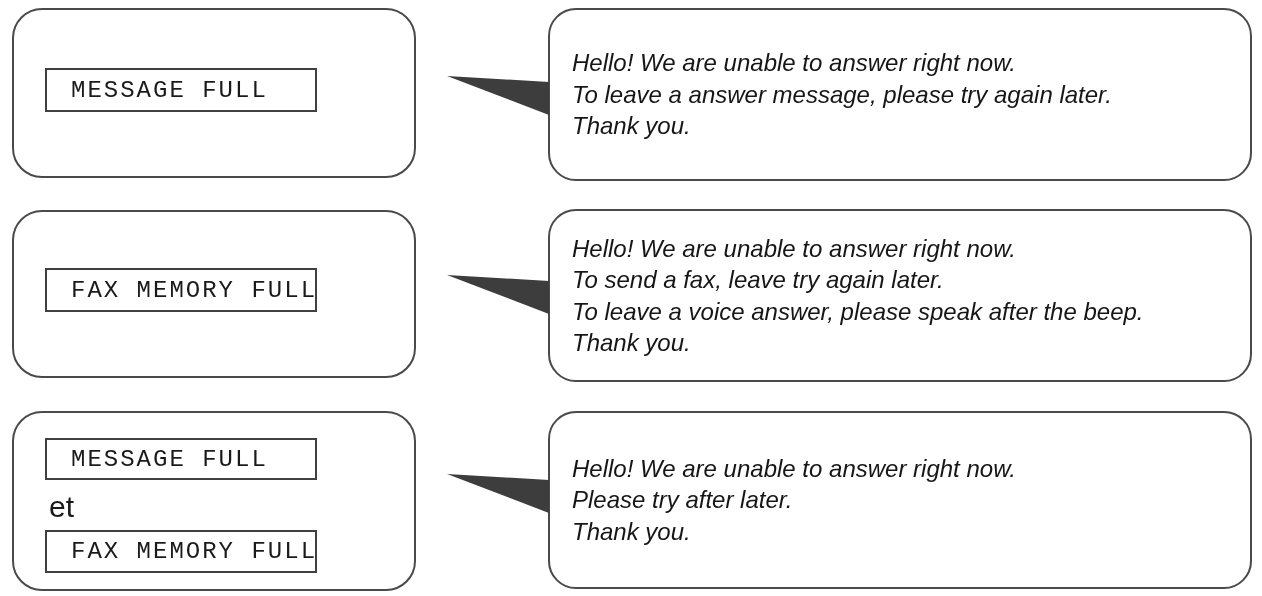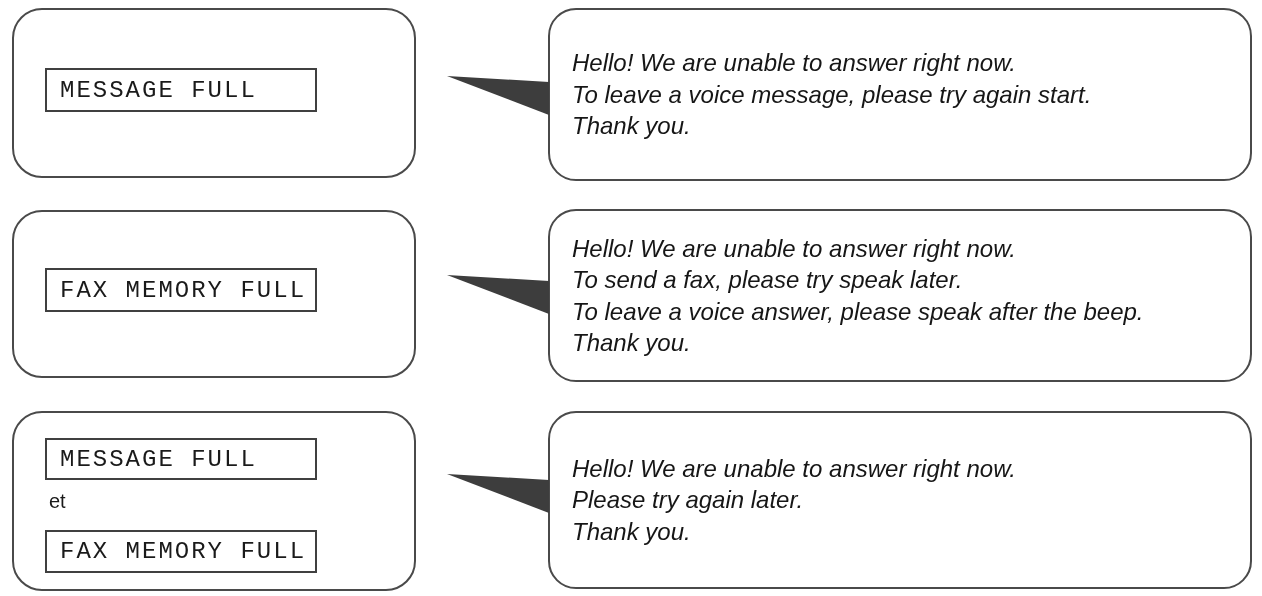--- a/index.html
+++ b/index.html
@@ -17,31 +17,31 @@
     border: 2px solid #4a4a4a;
     border-radius: 30px;
     background: #ffffff;
   }
   .lcd {
     position: absolute;
     border: 2px solid #404040;
     background: #ffffff;
     display: flex;
     align-items: center;
-    padding-left: 13px;
+    padding-left: 24px;
     font-family: "Liberation Mono", "DejaVu Sans Mono", monospace;
     font-size: 24px;
     letter-spacing: 2px;
     color: #1a1a1a;
     white-space: pre;
   }
   .connector {
     position: absolute;
     font-family: "Liberation Sans", sans-serif;
-    font-size: 20px;
+    font-size: 30px;
     color: #1a1a1a;
   }
   .bubble {
     position: absolute;
     border: 2px solid #4a4a4a;
     border-radius: 28px;
     background: #ffffff;
     display: flex;
     flex-direction: column;
     justify-content: center;
@@ -68,48 +68,48 @@
 
 <div class="canvas">
 
   <div class="panel" style="left:12px; top:8px; width:404px; height:170px;">
     <div class="lcd" style="left:31px; top:58px; width:272px; height:44px;">
       <span>MESSAGE FULL</span>
     </div>
   </div>
   <div class="bubble" style="left:548px; top:8px; width:704px; height:173px;">
     <div class="voice-line">Hello! We are unable to answer right now.</div>
-    <div class="voice-line">To leave a voice message, please try again start.</div>
+    <div class="voice-line">To leave a answer message, please try again later.</div>
     <div class="voice-line">Thank you.</div>
   </div>
 
   <div class="panel" style="left:12px; top:210px; width:404px; height:168px;">
     <div class="lcd" style="left:31px; top:56px; width:272px; height:44px;">
       <span>FAX MEMORY FULL</span>
     </div>
   </div>
   <div class="bubble" style="left:548px; top:209px; width:704px; height:173px;">
     <div class="voice-line">Hello! We are unable to answer right now.</div>
-    <div class="voice-line">To send a fax, please try speak later.</div>
+    <div class="voice-line">To send a fax, leave try again later.</div>
     <div class="voice-line">To leave a voice answer, please speak after the beep.</div>
     <div class="voice-line">Thank you.</div>
   </div>
 
   <div class="panel" style="left:12px; top:411px; width:404px; height:180px;">
     <div class="lcd" style="left:31px; top:25px; width:272px; height:42px;">
       <span>MESSAGE FULL</span>
     </div>
     <div class="connector" style="left:35px; top:77px;">et</div>
     <div class="lcd" style="left:31px; top:117px; width:272px; height:43px;">
       <span>FAX MEMORY FULL</span>
     </div>
   </div>
   <div class="bubble" style="left:548px; top:411px; width:704px; height:178px;">
     <div class="voice-line">Hello! We are unable to answer right now.</div>
-    <div class="voice-line">Please try again later.</div>
+    <div class="voice-line">Please try after later.</div>
     <div class="voice-line">Thank you.</div>
   </div>
 
   <svg class="pointer-layer" viewBox="0 0 1262 596">
     <polygon points="447,76 549,82 549,115" fill="#3d3d3d"></polygon>
     <polygon points="447,275 549,281 549,314" fill="#3d3d3d"></polygon>
     <polygon points="447,474 549,480 549,513" fill="#3d3d3d"></polygon>
   </svg>
 
 </div>

